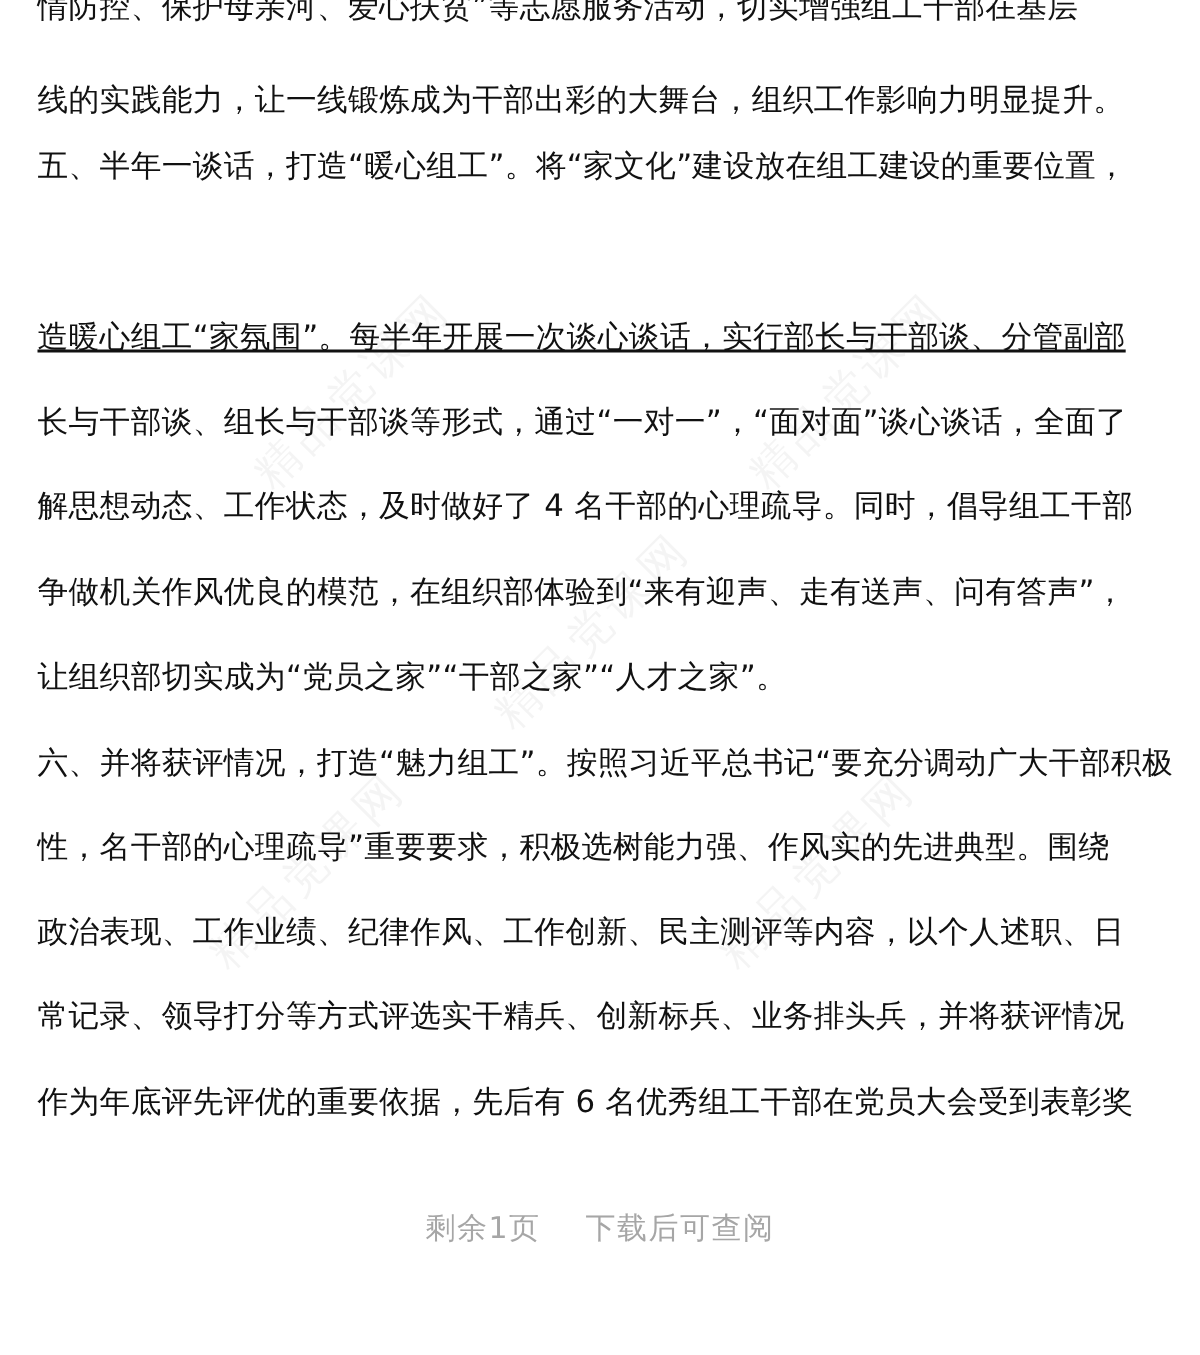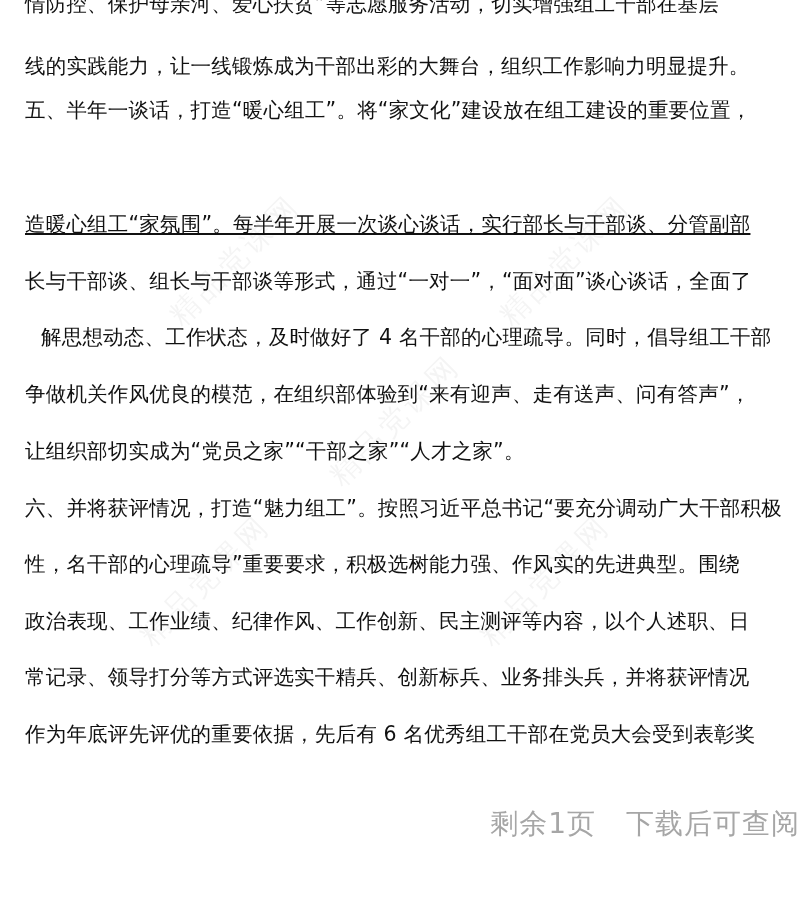--- a/index.html
+++ b/index.html
@@ -38,22 +38,22 @@
       transform: rotate(-45deg);
       white-space: nowrap;
       pointer-events: none;
       letter-spacing: 4px;
     }
     .more-banner {
       position: absolute;
       left: 0;
       width: 800px;
       top: 805px;
-      text-align: right;
-      font-size: 28px;
+      text-align: center;
+      font-size: 20px;
       color: #a6a6a6;
       letter-spacing: 1px;
     }
     .more-banner span.gap { display: inline-block; width: 30px; }
   </style>
 </head>
 <body>
 
 <div class="page">
 
@@ -61,21 +61,21 @@
   <div class="watermark" style="left:480px; top:240px;">精品党课网</div>
   <div class="watermark" style="left:310px; top:400px;">精品党课网</div>
   <div class="watermark" style="left:120px; top:560px;">精品党课网</div>
   <div class="watermark" style="left:460px; top:560px;">精品党课网</div>
 
   <div class="line" style="top:-10px;">情防控、保护母亲河、爱心扶贫”等志愿服务活动，切实增强组工干部在基层</div>
   <div class="line" style="top:52px;">线的实践能力，让一线锻炼成为干部出彩的大舞台，组织工作影响力明显提升。</div>
   <div class="line" style="top:96px;">五、半年一谈话，打造“暖心组工”。将“家文化”建设放在组工建设的重要位置，</div>
   <div class="line" style="top:210px;text-decoration:underline;">造暖心组工“家氛围”。每半年开展一次谈心谈话，实行部长与干部谈、分管副部</div>
   <div class="line" style="top:267px;">长与干部谈、组长与干部谈等形式，通过“一对一”，“面对面”谈心谈话，全面了</div>
-  <div class="line" style="top:323px;margin-left:16px;">解思想动态、工作状态，及时做好了 4 名干部的心理疏导。同时，倡导组工干部</div>
+  <div class="line" style="top:323px;">解思想动态、工作状态，及时做好了 4 名干部的心理疏导。同时，倡导组工干部</div>
   <div class="line" style="top:380px;">争做机关作风优良的模范，在组织部体验到“来有迎声、走有送声、问有答声”，</div>
   <div class="line" style="top:437px;">让组织部切实成为“党员之家”“干部之家”“人才之家”。</div>
   <div class="line" style="top:494px;">六、并将获评情况，打造“魅力组工”。按照习近平总书记“要充分调动广大干部积极</div>
   <div class="line" style="top:550px;">性，名干部的心理疏导”重要要求，积极选树能力强、作风实的先进典型。围绕</div>
   <div class="line" style="top:663px;">常记录、领导打分等方式评选实干精兵、创新标兵、业务排头兵，并将获评情况</div>
   <div class="line" style="top:607px;">政治表现、工作业绩、纪律作风、工作创新、民主测评等内容，以个人述职、日</div>
   <div class="line" style="top:720px;">作为年底评先评优的重要依据，先后有 6 名优秀组工干部在党员大会受到表彰奖</div>
 
   <div class="more-banner">
     <span>剩余1页</span><span class="gap"></span><span>下载后可查阅</span>

